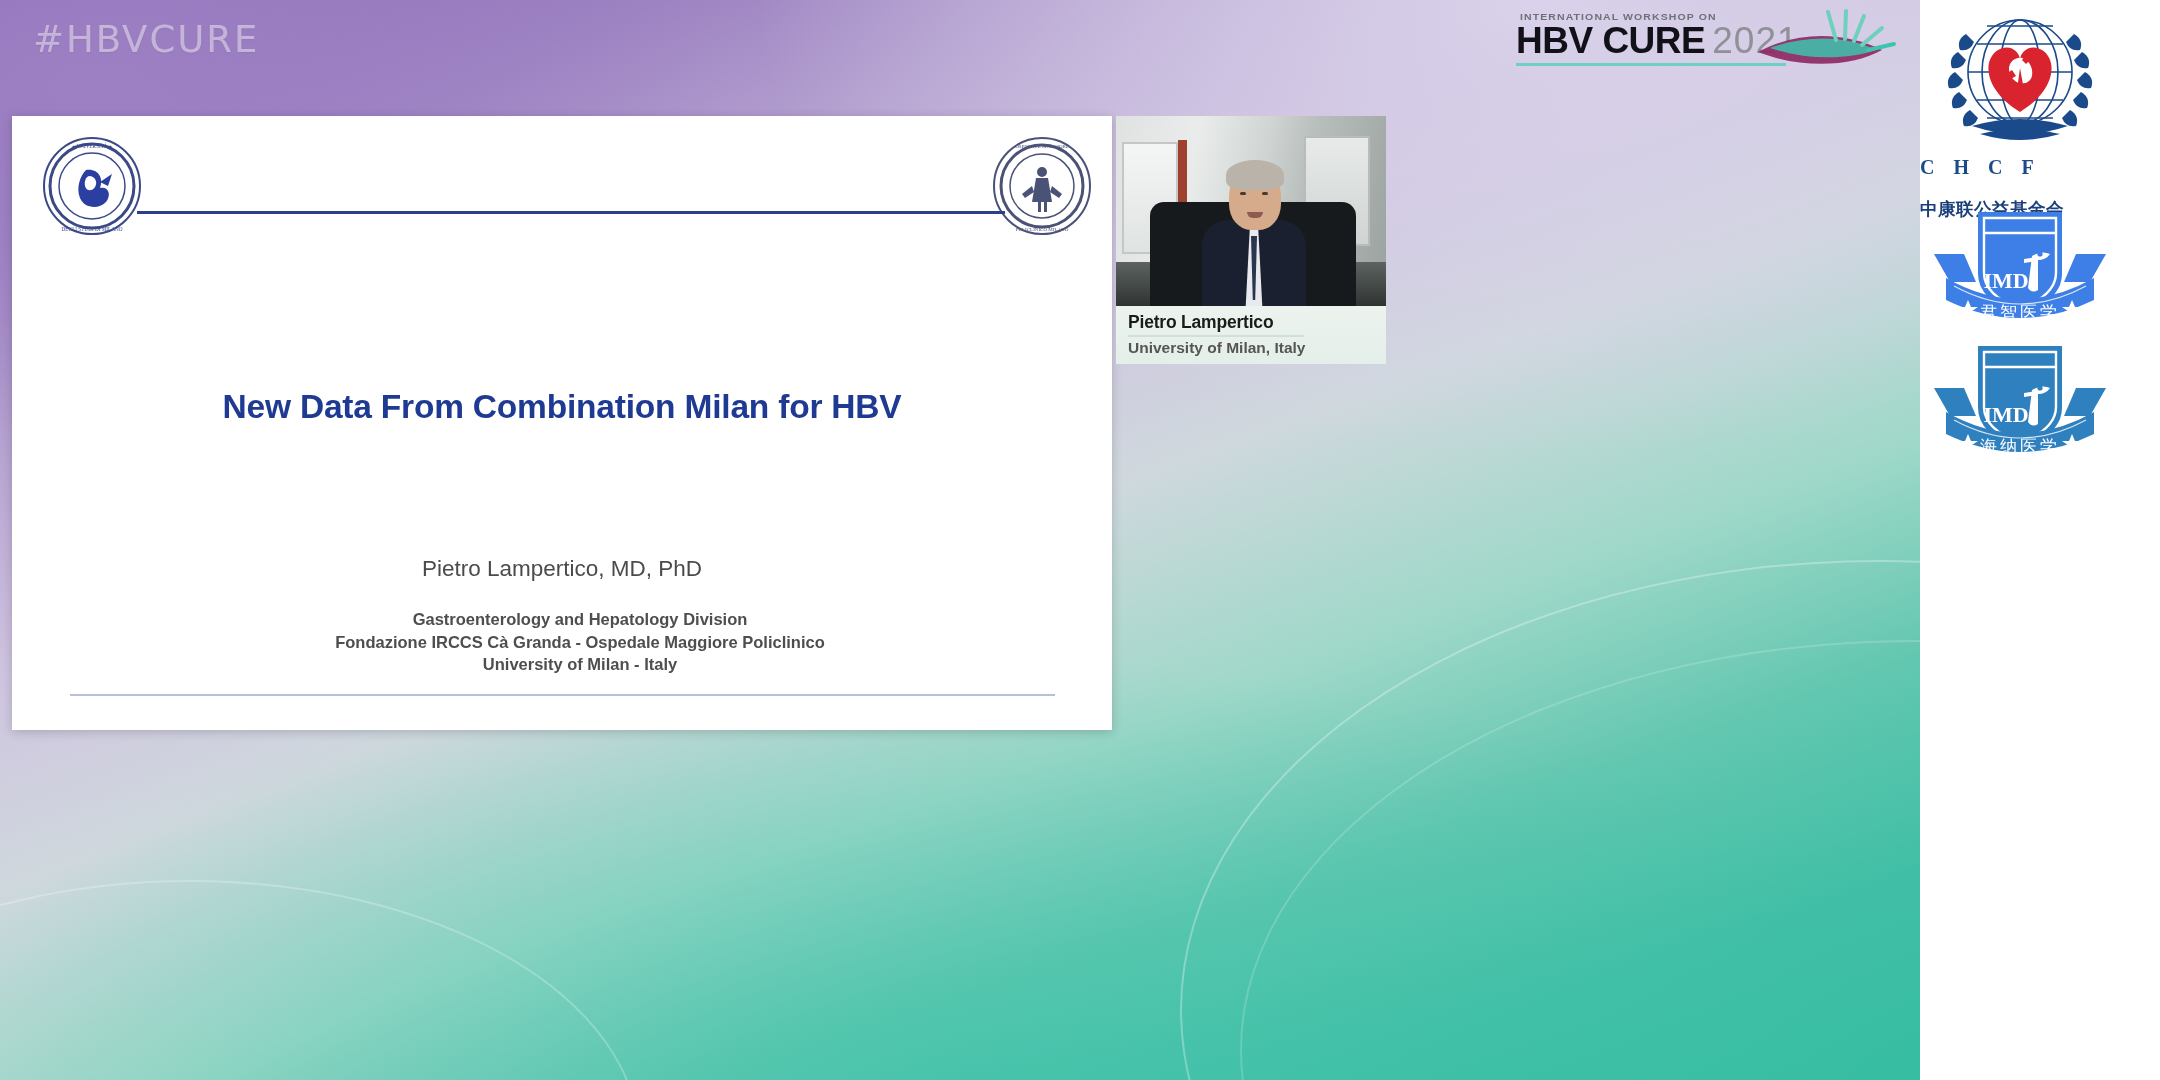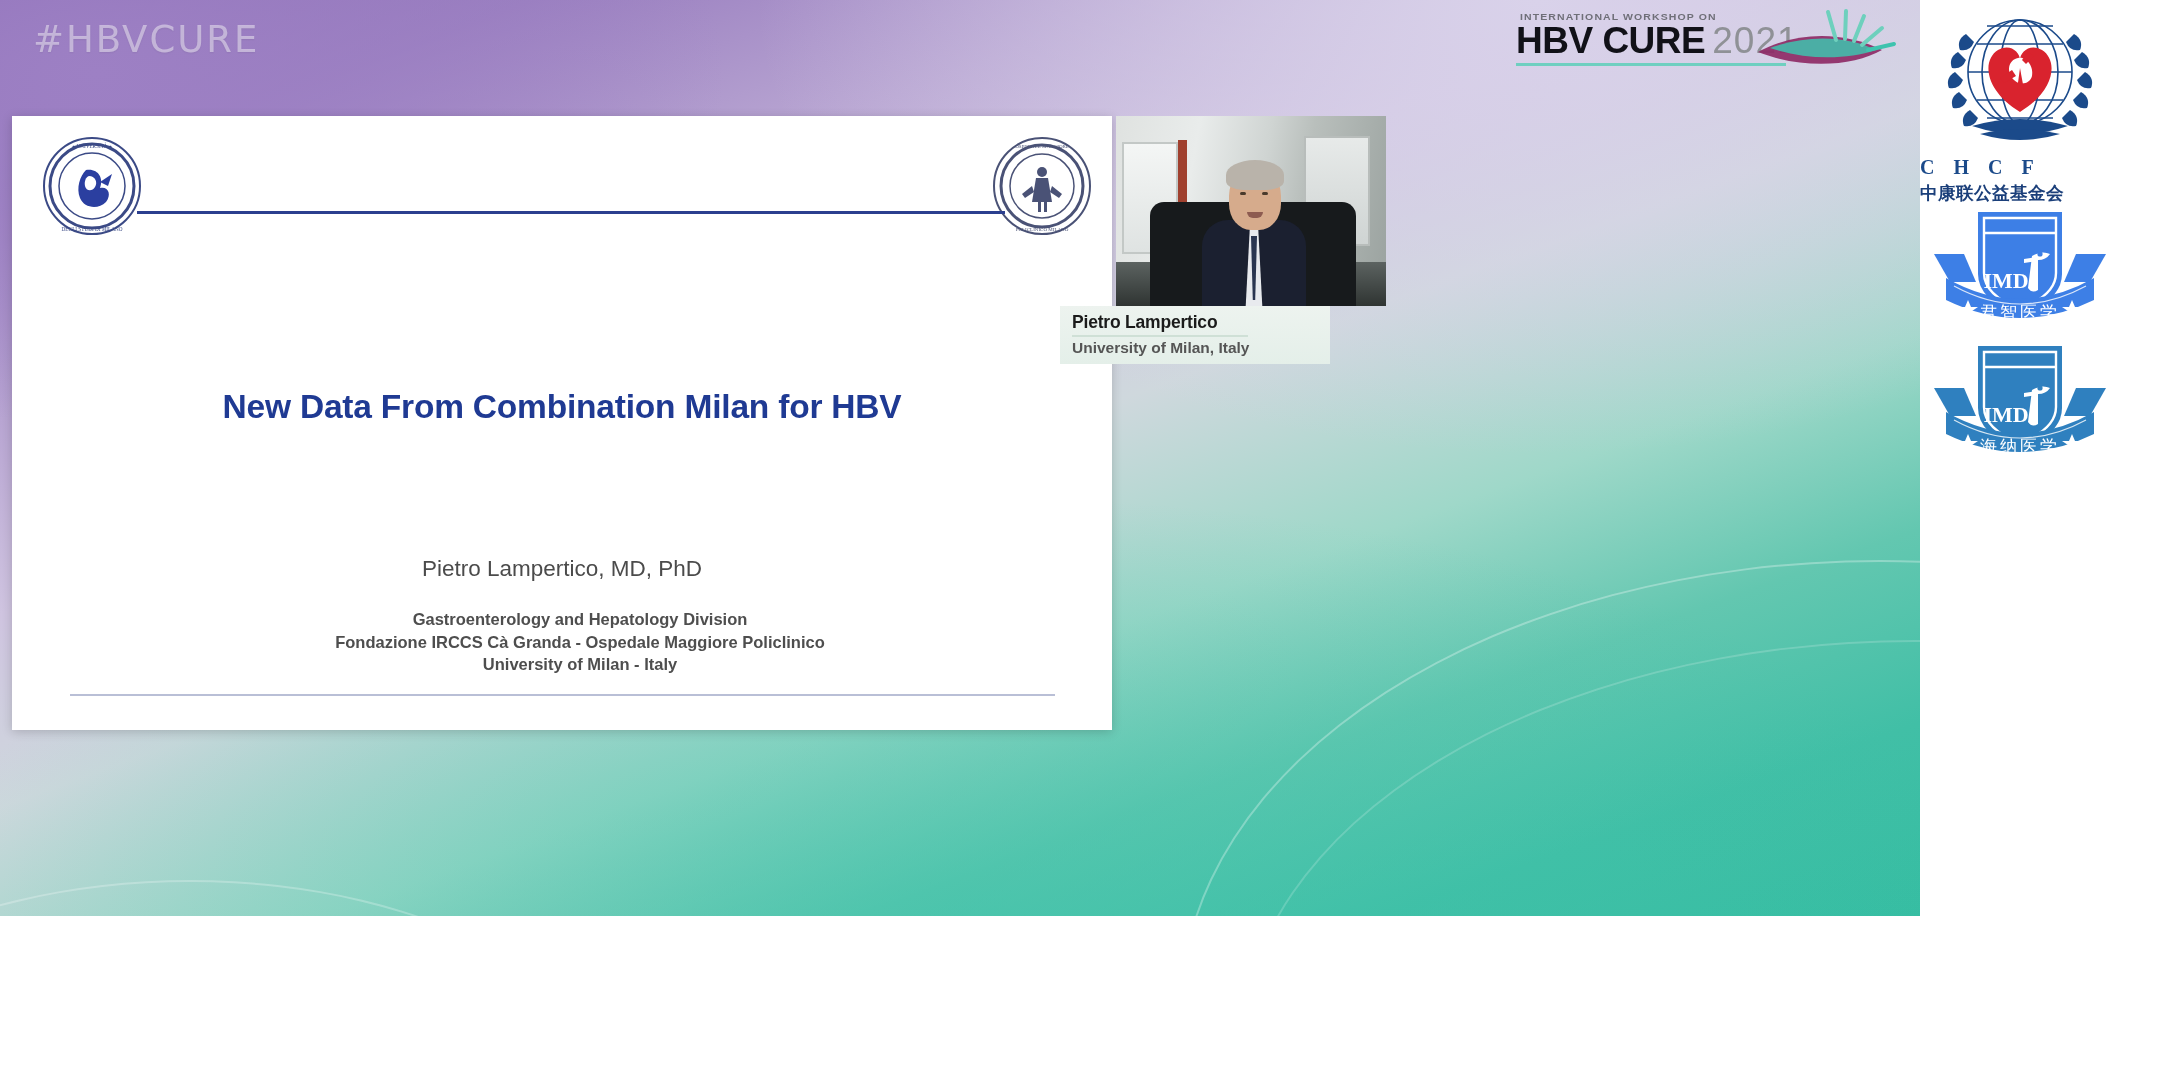--- a/index.html
+++ b/index.html
@@ -5,21 +5,21 @@
   * { margin:0; padding:0; box-sizing:border-box; }
   html,body { width:2160px; height:1080px; overflow:hidden; }
   body {
     font-family:"Liberation Sans", sans-serif;
     background:#ffffff;
     position:relative;
   }
 
   
   #stage {
-    position:absolute; left:0; top:0; width:1920px; height:916px;
+    position:absolute; left:0; top:0; width:1920px; height:1080px;
     overflow:hidden;
   }
   
   #stage-bg {
     position:absolute; inset:0;
     background:
       radial-gradient(ellipse 900px 500px at 5% 8%, #9d80c4 0%, rgba(157,128,196,0) 70%),
       radial-gradient(ellipse 1200px 700px at 80% 0%, #d9d2ea 0%, rgba(217,210,234,0) 65%),
       linear-gradient(160deg,
         #8a6cb5 0%,
@@ -144,21 +144,21 @@
     background:#d6ab8c; border-radius:45% 45% 42% 42%; }
   .vhair{ position:absolute; left:110px; top:44px; width:58px; height:30px;
     background:#b9b3aa; border-radius:50% 50% 30% 30%; }
   .veye{ position:absolute; width:6px; height:3px; background:#4a3a2c; border-radius:2px; top:76px;}
   .veye.l{ left:124px;} .veye.r{ left:146px;}
   .vmouth{ position:absolute; left:131px; top:96px; width:16px; height:6px;
     background:#8d5b50; border-radius:0 0 8px 8px; }
 
   
   #caption{
-    position:absolute; left:1060px; top:306px; width:270px; height:58px;
+    position:absolute; left:1116px; top:306px; width:270px; height:58px;
     background:linear-gradient(180deg,#edf3ef 0%,#e4efe9 100%);
     padding:6px 0 0 12px;
   }
   #cap-name{
     font-size:17.5px; font-weight:700; color:#1b1b1b;
     font-family:"Liberation Sans", sans-serif; letter-spacing:-.2px;
   }
   #cap-rule{ width:176px; height:2px; background:#cfe0d6; margin:2px 0 2px 0;}
   #cap-org{
     font-size:15.5px; color:#555; font-weight:700;
@@ -175,21 +175,21 @@
   #imd1-block { top:196px; }
   #imd2-block { top:330px; }
 
   .cn-text{
     font-family:"DejaVu Sans", sans-serif; font-weight:700; color:#1b3f7a;
   }
   #chcf-abbr{
     font-family:"Liberation Serif", serif; color:#1b4a8a;
     font-size:20px; letter-spacing:7px; font-weight:700; margin-top:-2px;
   }
-  #chcf-cn{ font-size:17.5px; letter-spacing:.5px; margin-top:2px; }
+  #chcf-cn{ font-size:17.5px; letter-spacing:.5px; margin-top:18px; }
 </style>
 </head>
 <body>
 
 <div id="stage">
   <div id="stage-bg"></div>
   <div class="swoosh s1"></div>
   <div class="swoosh s2"></div>
   <div class="swoosh s3"></div>
 

